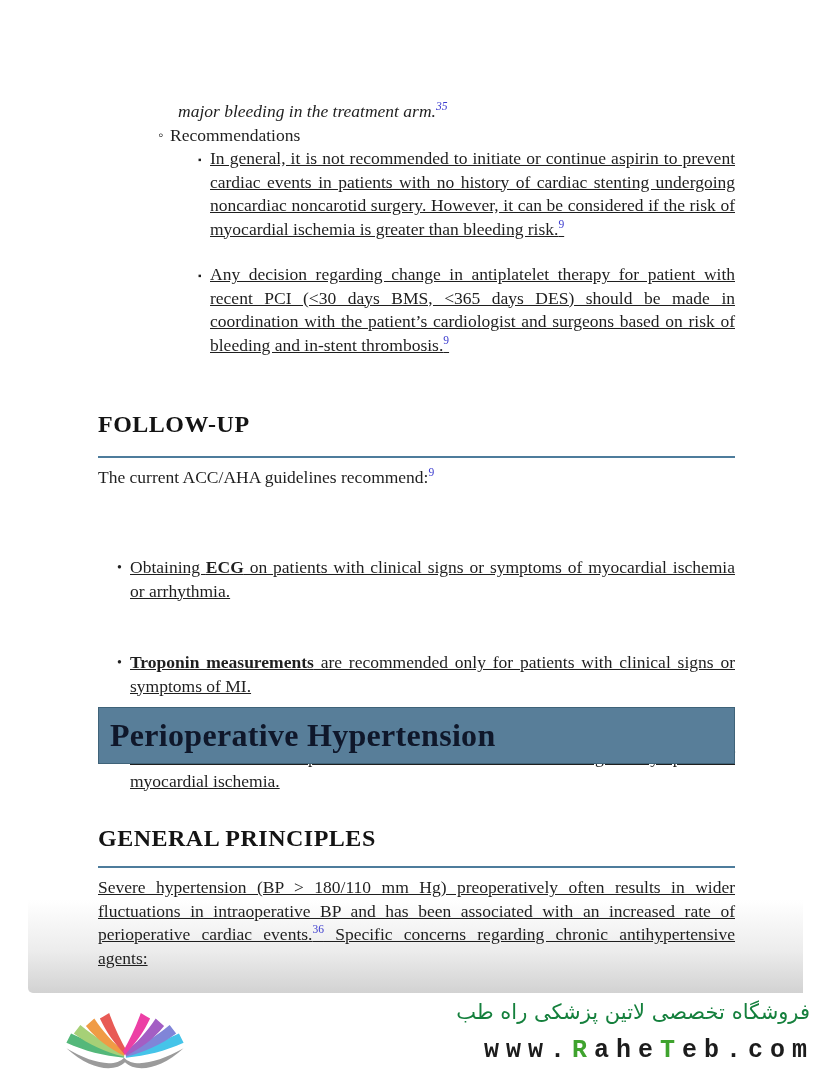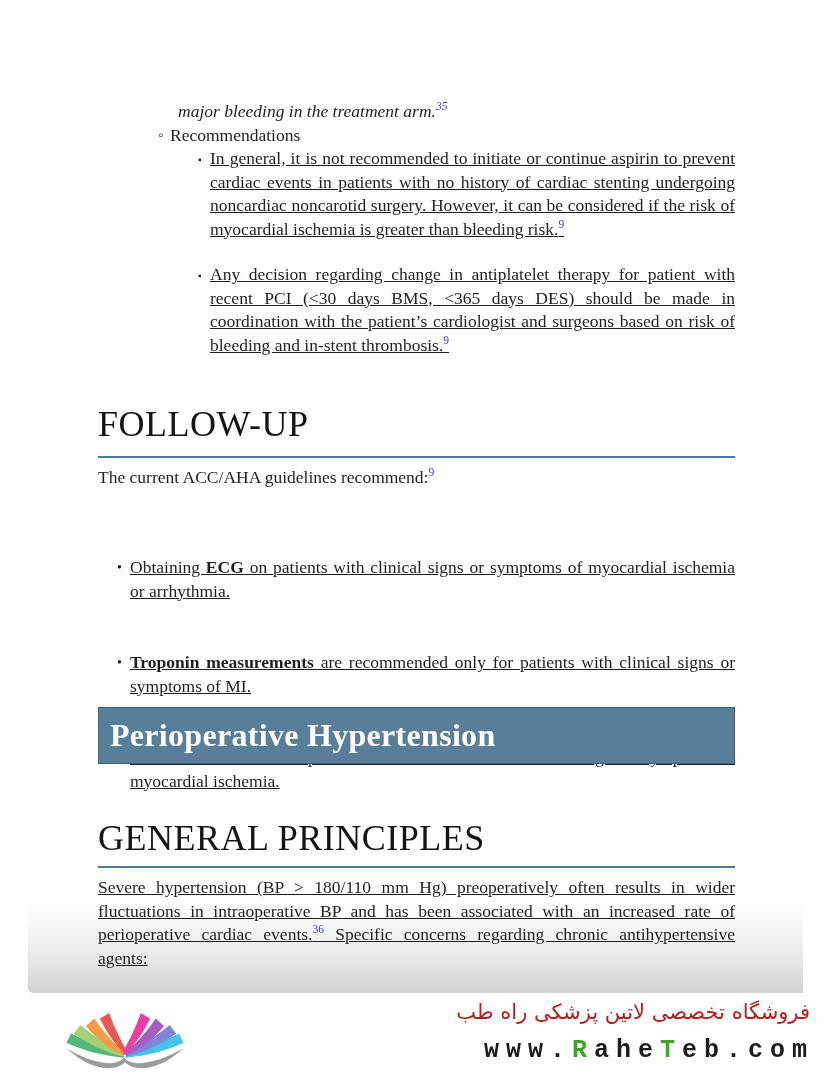--- a/index.html
+++ b/index.html
@@ -17,45 +17,45 @@
   .li{position:absolute;z-index:2;}
   .marker{position:absolute;left:0;top:0;}
   .circle-marker{font-size:15px;line-height:23.5px;}
   .square-marker{font-size:10px;line-height:23.5px;top:1px;}
   .disc-marker{font-size:14px;line-height:23.5px;}
   .li-text{margin-left:12px;}
   .fu-text{margin-left:13px;margin-top:48px;}
   b{font-weight:bold;}
   
   .h1{
-    font-size:36px;font-weight:normal;color:#141414;letter-spacing:0.5px;
+    font-size:24px;font-weight:bold;color:#141414;letter-spacing:0.5px;
     line-height:40px;white-space:nowrap;text-align:right;
   }
   .rule{height:2px;background:#4d7c9c;}
   
   .banner{
     left:98px;top:707px;width:637px;height:57px;background:#587e99;
     border:1px solid #3f6379;box-sizing:border-box;display:flex;
     align-items:center;padding-left:11px;
   }
   .banner-title{
-    font-size:32px;font-weight:bold;color:#ffffff;letter-spacing:0.3px;
+    font-size:32px;font-weight:bold;color:#0f172a;letter-spacing:0.3px;
     white-space:nowrap;
   }
   
   .page-shadow{
     position:absolute;left:28px;top:900px;width:775px;height:93px;z-index:1;
     background:linear-gradient(180deg, rgba(213,213,213,0) 0%,
       rgba(213,213,213,0.45) 55%, #d2d2d2 100%);
     border-bottom-left-radius:5px;
   }
   
   .footer-persian{
     right:24px;top:1000px;direction:rtl;text-align:right;
-    font-family:"DejaVu Sans", sans-serif;font-size:21px;color:#b91c1c;
+    font-family:"DejaVu Sans", sans-serif;font-size:21px;color:#15803d;
     white-space:nowrap;
   }
   .footer-url{
     right:20px;top:1036px;font-family:Liberation Mono, monospace;
     font-size:25px;font-weight:600;letter-spacing:7px;color:#1c1c1c;
     white-space:nowrap;
   }
   .url-green{color:#3fa32e;}
   .logo{left:55px;top:1000px;width:140px;height:80px;}
 </style>

